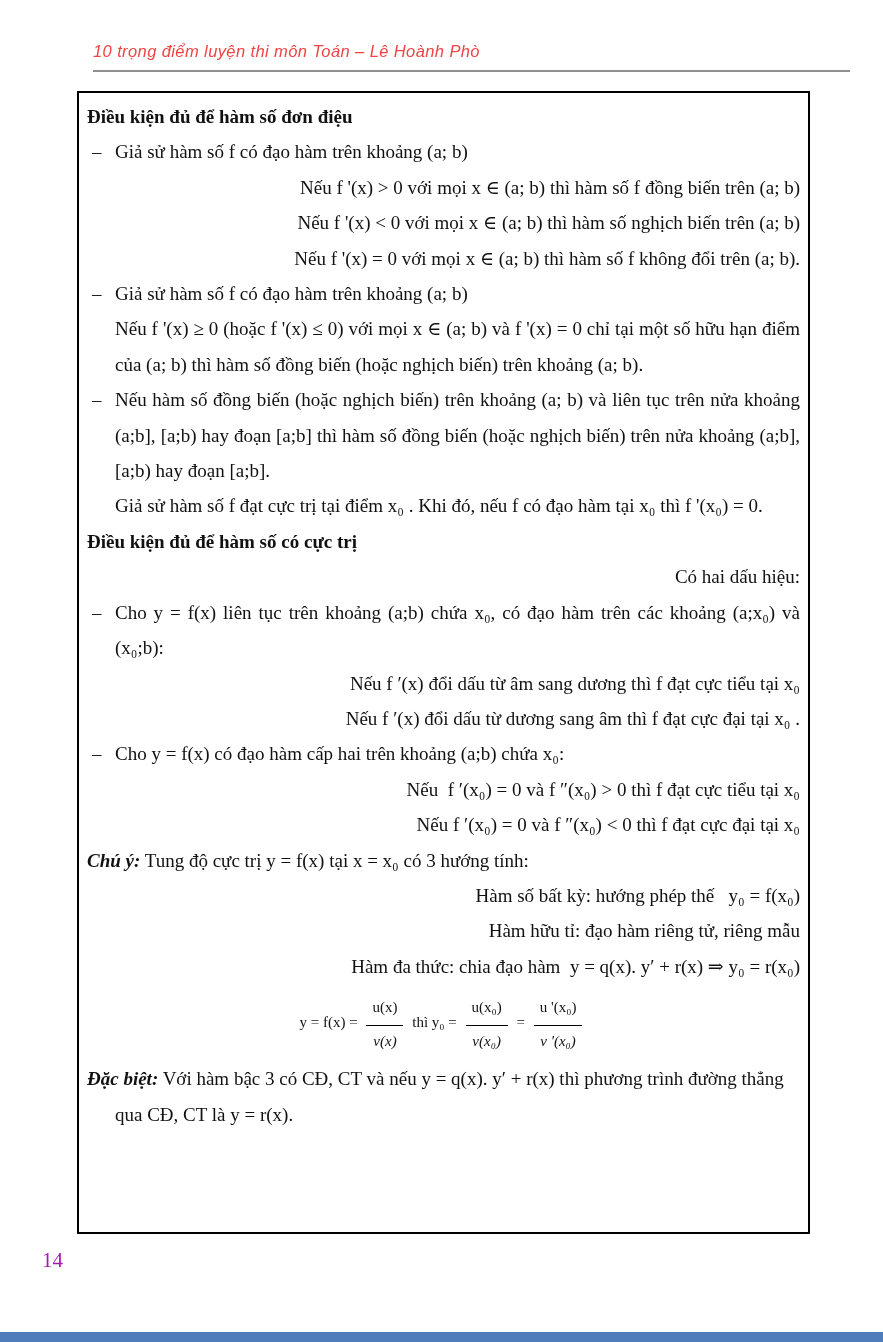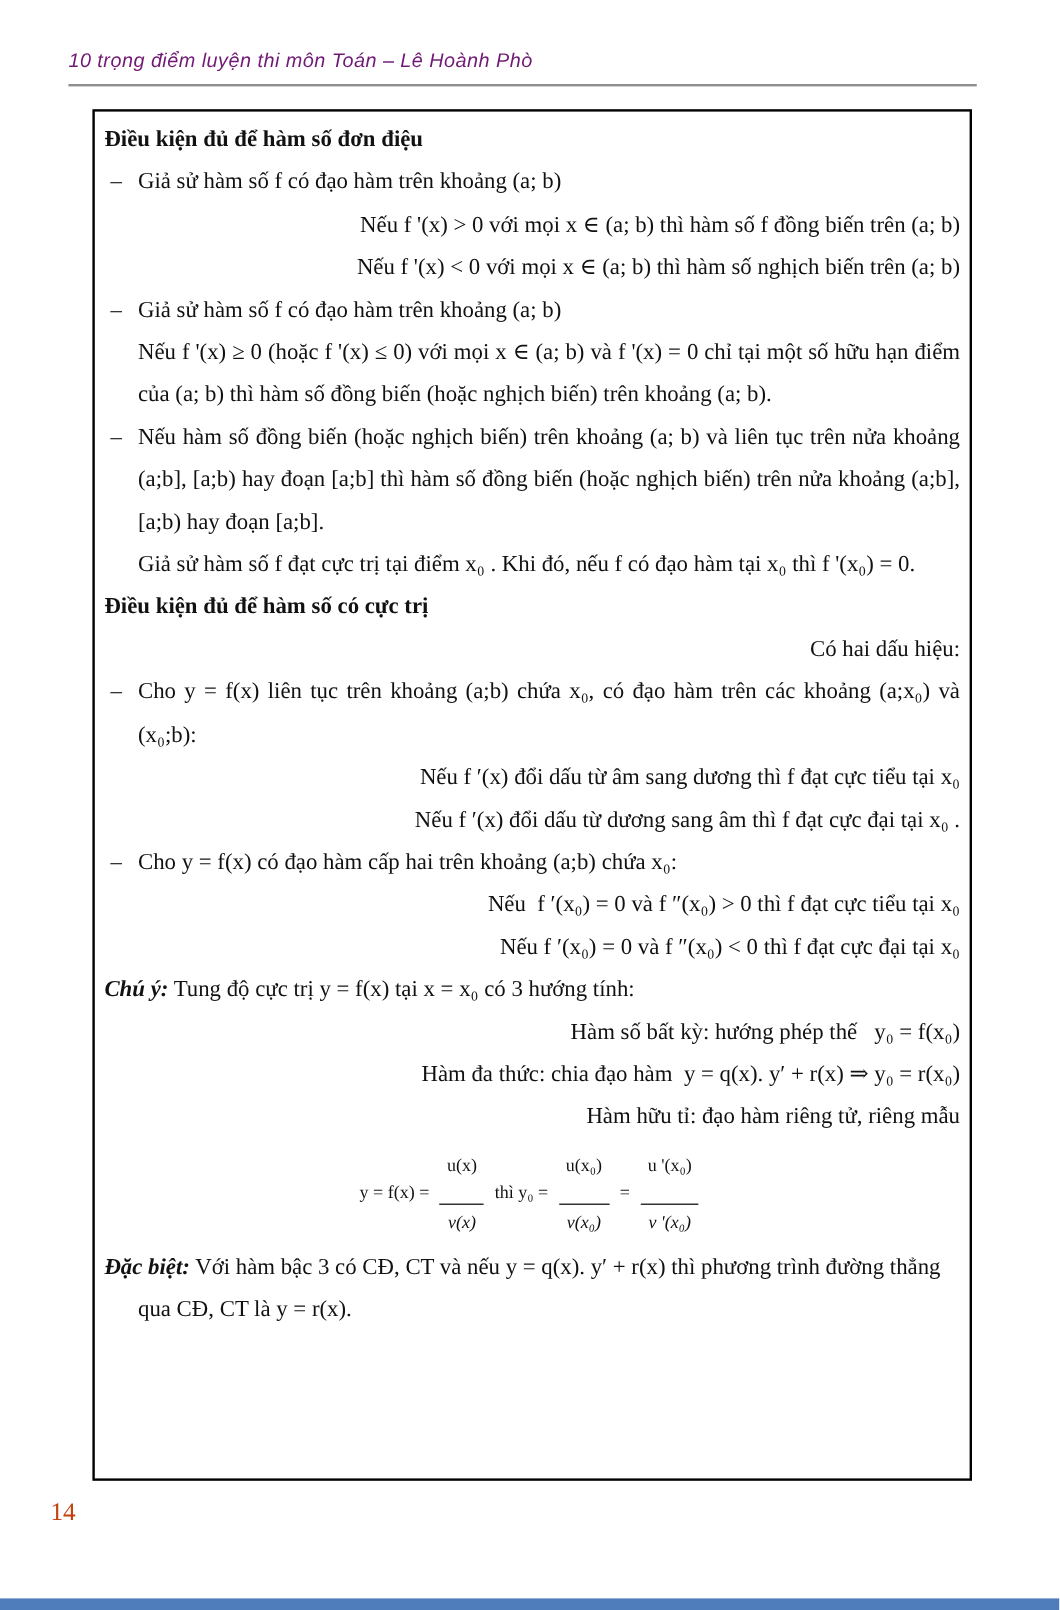--- a/index.html
+++ b/index.html
@@ -20,55 +20,56 @@
   .line{margin:0;font-size:19px;line-height:35.4px;white-space:pre-wrap;}
   .line.justify{text-align:justify;}
   .heading{font-weight:bold;}
   .dash{position:relative;padding-left:28px;}
   .cont{padding-left:28px;text-align:right;}
   .marker{position:absolute;left:5px;top:0;}
   .note{padding-left:28px;text-indent:-28px;}
   .lead{font-weight:bold;font-style:italic;}
   .formula-line{text-align:center;line-height:normal;padding:9px 0 7px;font-size:15px;}
   .frac{display:inline-block;vertical-align:middle;text-align:center;margin:0 5px;}
-  .frac .num{display:block;border-bottom:1.6px solid #000;padding:1px 6px 18px;line-height:26px;}
+  .frac .num{display:block;border-bottom:1.6px solid #000;padding:1px 6px 5px;line-height:26px;}
   .frac .den{display:block;padding:2px 6px 0;line-height:26px;font-style:italic;}
-  .page-number{position:absolute;left:42px;top:1248px;font-size:21px;color:#c2410c;}
+  .page-number{position:absolute;left:42px;top:1248px;font-size:21px;color:#a21caf;}
   .bottom-bar{position:absolute;left:0;bottom:0;width:883px;height:10px;}
 </style>
 </head>
 <body>
 
 <div class="page">
 
-  <div class="running-header" style="color: #701a75; border-bottom-color: rgb(143, 143, 143);">
+  <div class="running-header" style="color: #ef4444; border-bottom-color: rgb(143, 143, 143); margin-left: 36px;">
     <span>10 trọng điểm luyện thi môn Toán – Lê Hoành Phò</span>
   </div>
 
   <div class="content-box" style="border-color: rgb(0, 0, 0);">
       <p class="line heading">Điều kiện đủ để hàm số đơn điệu</p>
       <p class="line dash"><span class="marker">–</span>Giả sử hàm số f có đạo hàm trên khoảng (a; b)</p>
       <p class="line cont">Nếu f '(x) &gt; 0 với mọi x ∈ (a; b) thì hàm số f đồng biến trên (a; b)</p>
       <p class="line cont">Nếu f '(x) &lt; 0 với mọi x ∈ (a; b) thì hàm số nghịch biến trên (a; b)</p>
+      <p class="line cont">Nếu f '(x) = 0 với mọi x ∈ (a; b) thì hàm số f không đổi trên (a; b).</p>
       <p class="line dash"><span class="marker">–</span>Giả sử hàm số f có đạo hàm trên khoảng (a; b)</p>
       <p class="line cont justify">Nếu f '(x) ≥ 0 (hoặc f '(x) ≤ 0) với mọi x ∈ (a; b) và f '(x) = 0 chỉ tại một số hữu hạn điểm của (a; b) thì hàm số đồng biến (hoặc nghịch biến) trên khoảng (a; b).</p>
       <p class="line dash justify"><span class="marker">–</span>Nếu hàm số đồng biến (hoặc nghịch biến) trên khoảng (a; b) và liên tục trên nửa khoảng (a;b], [a;b) hay đoạn [a;b] thì hàm số đồng biến (hoặc nghịch biến) trên nửa khoảng (a;b], [a;b) hay đoạn [a;b].</p>
       <p class="line cont justify">Giả sử hàm số f đạt cực trị tại điểm x₀ . Khi đó, nếu f có đạo hàm tại x₀ thì f '(x₀) = 0.</p>
       <p class="line heading">Điều kiện đủ để hàm số có cực trị</p>
       <p class="line cont">Có hai dấu hiệu:</p>
       <p class="line dash justify"><span class="marker">–</span>Cho y = f(x) liên tục trên khoảng (a;b) chứa x₀, có đạo hàm trên các khoảng (a;x₀) và (x₀;b):</p>
       <p class="line cont">Nếu f ′(x) đổi dấu từ âm sang dương thì f đạt cực tiểu tại x₀</p>
       <p class="line cont">Nếu f ′(x) đổi dấu từ dương sang âm thì f đạt cực đại tại x₀ .</p>
       <p class="line dash"><span class="marker">–</span>Cho y = f(x) có đạo hàm cấp hai trên khoảng (a;b) chứa x₀:</p>
       <p class="line cont">Nếu  f ′(x₀) = 0 và f ″(x₀) &gt; 0 thì f đạt cực tiểu tại x₀</p>
       <p class="line cont">Nếu f ′(x₀) = 0 và f ″(x₀) &lt; 0 thì f đạt cực đại tại x₀</p>
       <p class="line note"><span class="lead">Chú ý:</span> Tung độ cực trị y = f(x) tại x = x₀ có 3 hướng tính:</p>
       <p class="line cont">Hàm số bất kỳ: hướng phép thế   y₀ = f(x₀)</p>
+      <p class="line cont">Hàm hữu tỉ: đạo hàm riêng tử, riêng mẫu</p>
       <p class="line cont">Hàm đa thức: chia đạo hàm  y = q(x). y′ + r(x) ⇒ y₀ = r(x₀)</p>
-      <p class="line cont">Hàm hữu tỉ: đạo hàm riêng tử, riêng mẫu</p>
       <p class="line formula-line"><span>y = f(x) = </span><span class="frac"><span class="num">u(x)</span><span class="den">v(x)</span></span><span> thì y₀ = </span><span class="frac"><span class="num">u(x₀)</span><span class="den">v(x₀)</span></span><span> = </span><span class="frac"><span class="num">u '(x₀)</span><span class="den">v '(x₀)</span></span></p>
       <p class="line note"><span class="lead">Đặc biệt:</span> Với hàm bậc 3 có CĐ, CT và nếu y = q(x). y′ + r(x) thì phương trình đường thẳng qua CĐ, CT là y = r(x).</p>
     </div>
 
   <div class="page-number">14</div>
 
   <div class="bottom-bar" style="background: rgb(79, 124, 186);"></div>
 
 </div>
 

